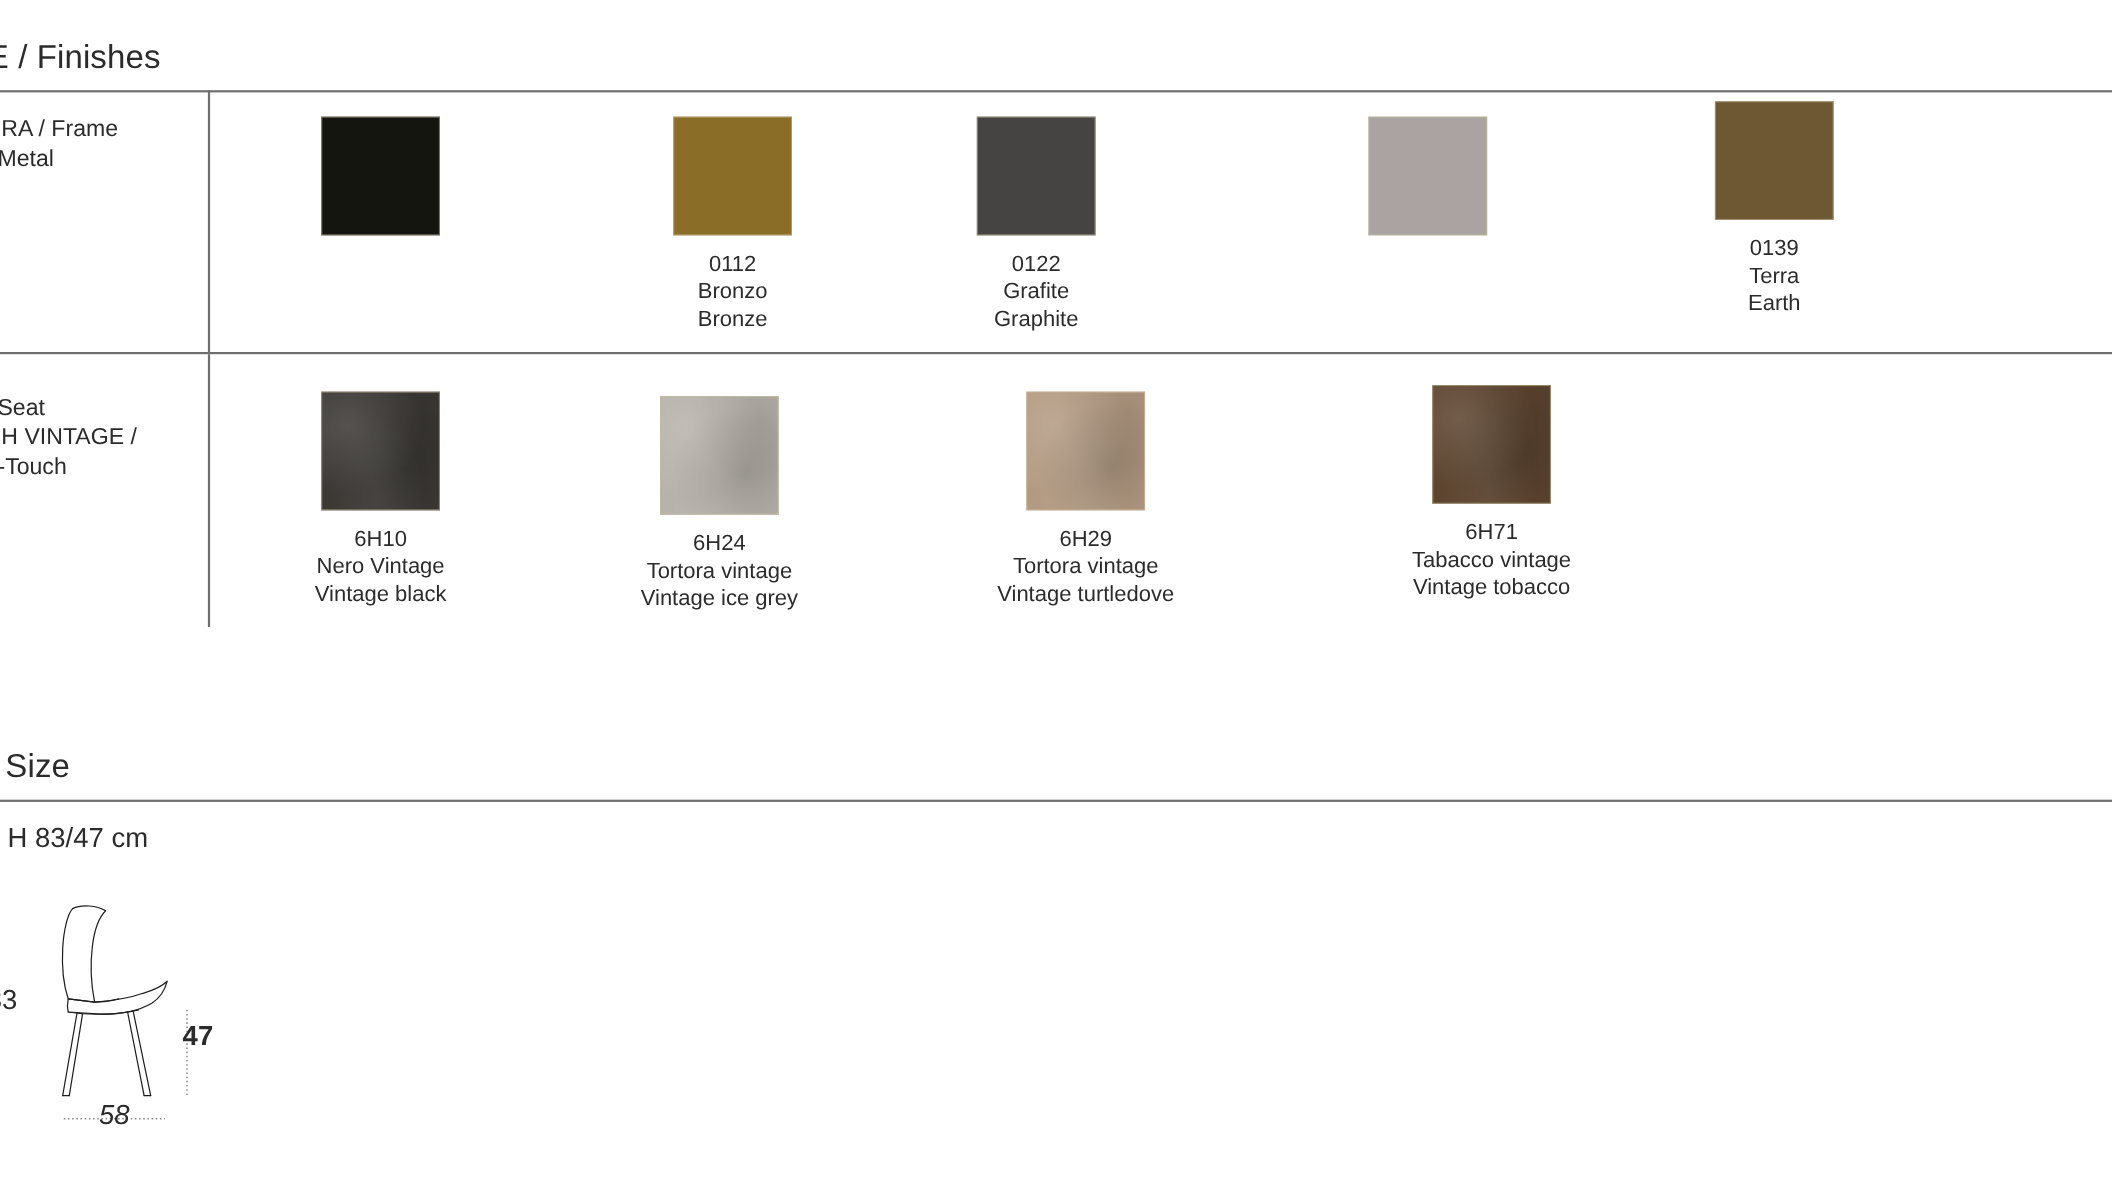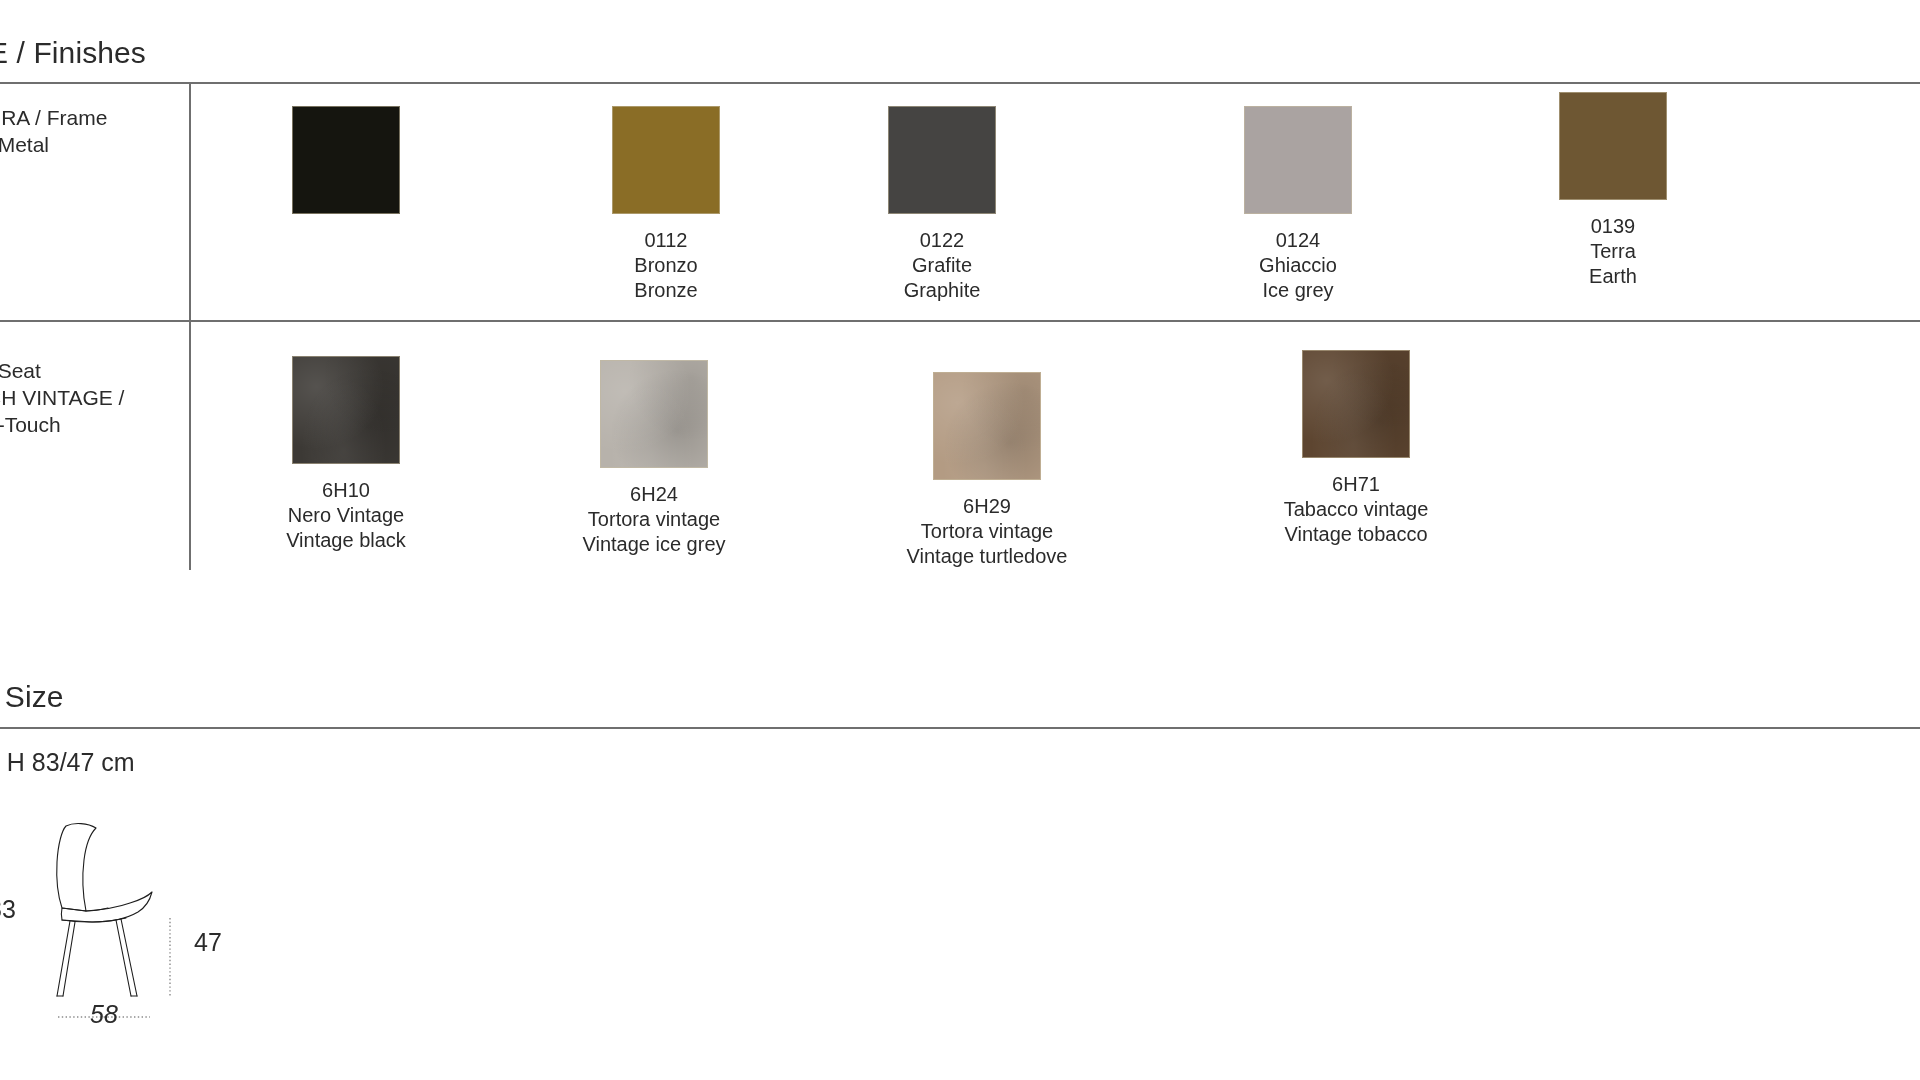--- a/index.html
+++ b/index.html
@@ -132,21 +132,21 @@
     top: 810px;
     width: 260px;
     height: 230px;
   }
   .dim-text {
     position: absolute;
     font-size: 25px;
     color: #2b2b2b;
   }
   #dim-h { left: -12px; top: 895px; }
-  #dim-s { left: 194px; top: 928px; }
+  #dim-s { left: 166px; top: 928px; font-weight: bold; }
   #dim-w { left:  90px; top: 1000px; font-style: italic; }
 </style>
 </head>
 <body>
 
 <div class="section-title" id="finishes-title">E / Finishes</div>
 
 <div class="hrule" id="finishes-rule"></div>
 <div class="vrule" id="vrule-frame"></div>
 <div class="row-sep" id="frame-seat-sep"></div>
@@ -172,25 +172,20 @@
   <div class="swatch-cell" style="left:792px">
     <div class="swatch-chip" style="background-color: rgb(69, 68, 66);"></div>
     <div class="swatch-caption">
       <span class="code">0122</span>
       <span class="it">Grafite</span>
       <span class="en">Graphite</span>
     </div>
   </div>
   <div class="swatch-cell" style="left:1148px">
     <div class="swatch-chip" style="background-color: rgb(170, 163, 161);"></div>
-    <div class="swatch-caption">
-      <span class="code">0124</span>
-      <span class="it">Ghiaccio</span>
-      <span class="en">Ice grey</span>
-    </div>
   </div>
   <div class="swatch-cell" style="left:1463px; top:-14px">
     <div class="swatch-chip" style="background-color: rgb(110, 87, 51);"></div>
     <div class="swatch-caption">
       <span class="code">0139</span>
       <span class="it">Terra</span>
       <span class="en">Earth</span>
     </div>
   </div>
 </div>
@@ -211,21 +206,21 @@
     </div>
   </div>
   <div class="swatch-cell" style="left:504px; top:4px">
     <div class="swatch-chip textured" style="background-color: rgb(183, 178, 171);"></div>
     <div class="swatch-caption">
       <span class="code">6H24</span>
       <span class="it">Tortora vintage</span>
       <span class="en">Vintage ice grey</span>
     </div>
   </div>
-  <div class="swatch-cell" style="left:837px; top:16px">
+  <div class="swatch-cell" style="left:837px; top:0px">
     <div class="swatch-chip textured" style="background-color: rgb(179, 155, 131);"></div>
     <div class="swatch-caption">
       <span class="code">6H29</span>
       <span class="it">Tortora vintage</span>
       <span class="en">Vintage turtledove</span>
     </div>
   </div>
   <div class="swatch-cell" style="left:1206px; top:-6px">
     <div class="swatch-chip textured" style="background-color: rgb(93, 69, 48);"></div>
     <div class="swatch-caption">

